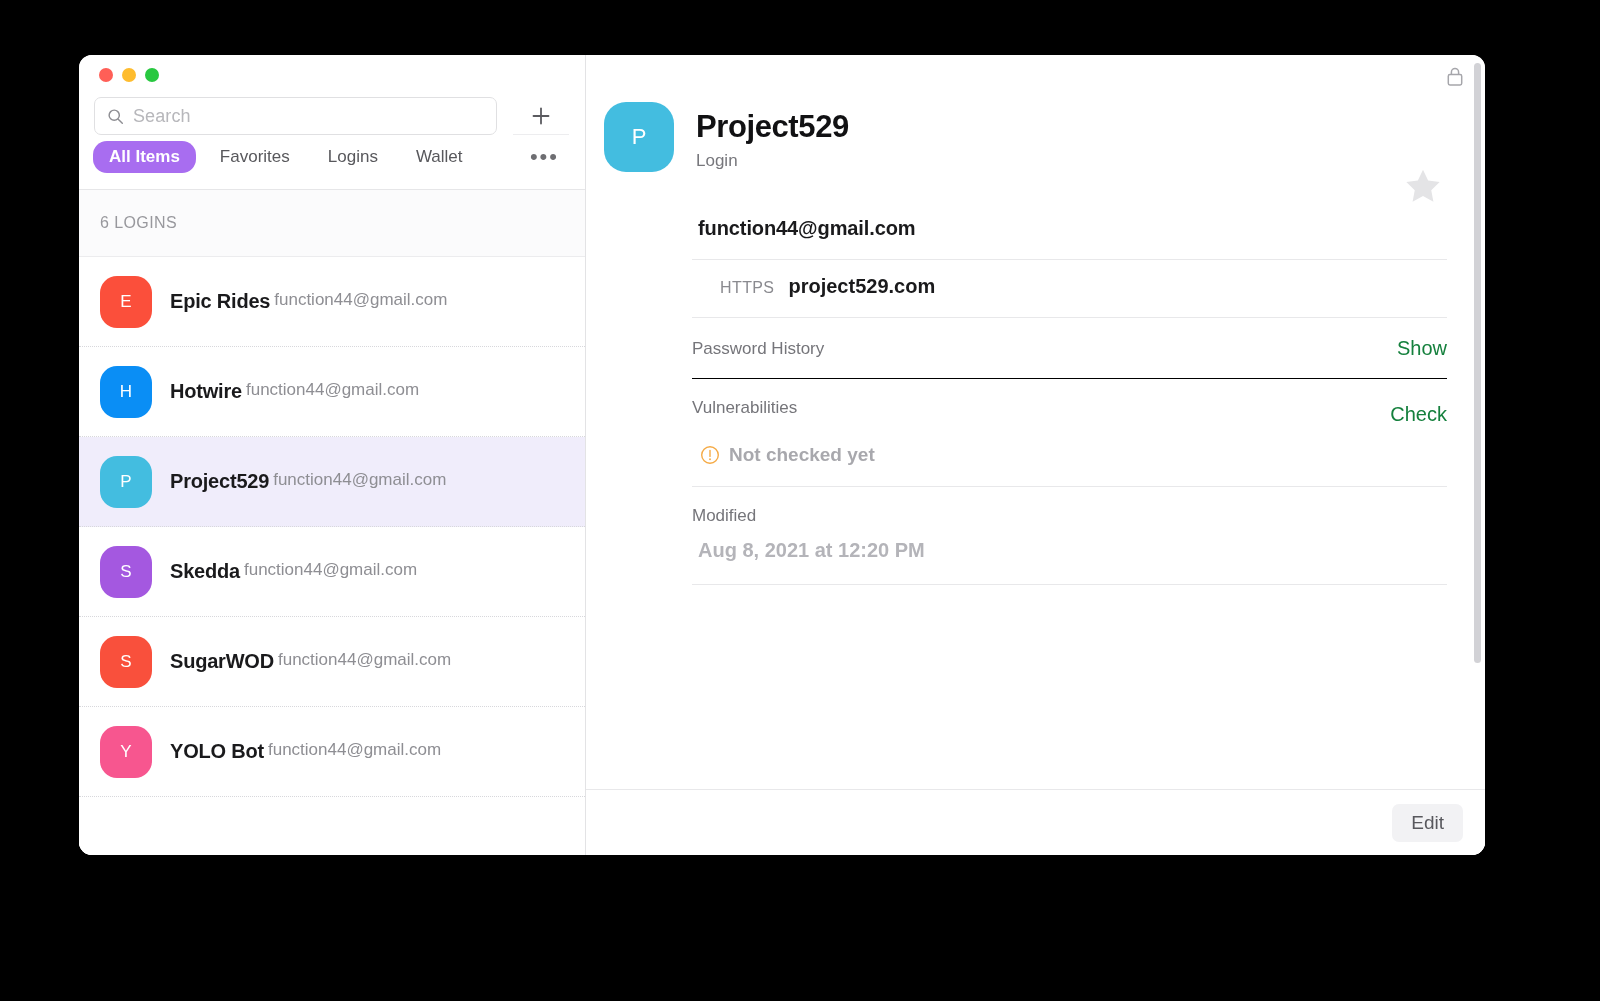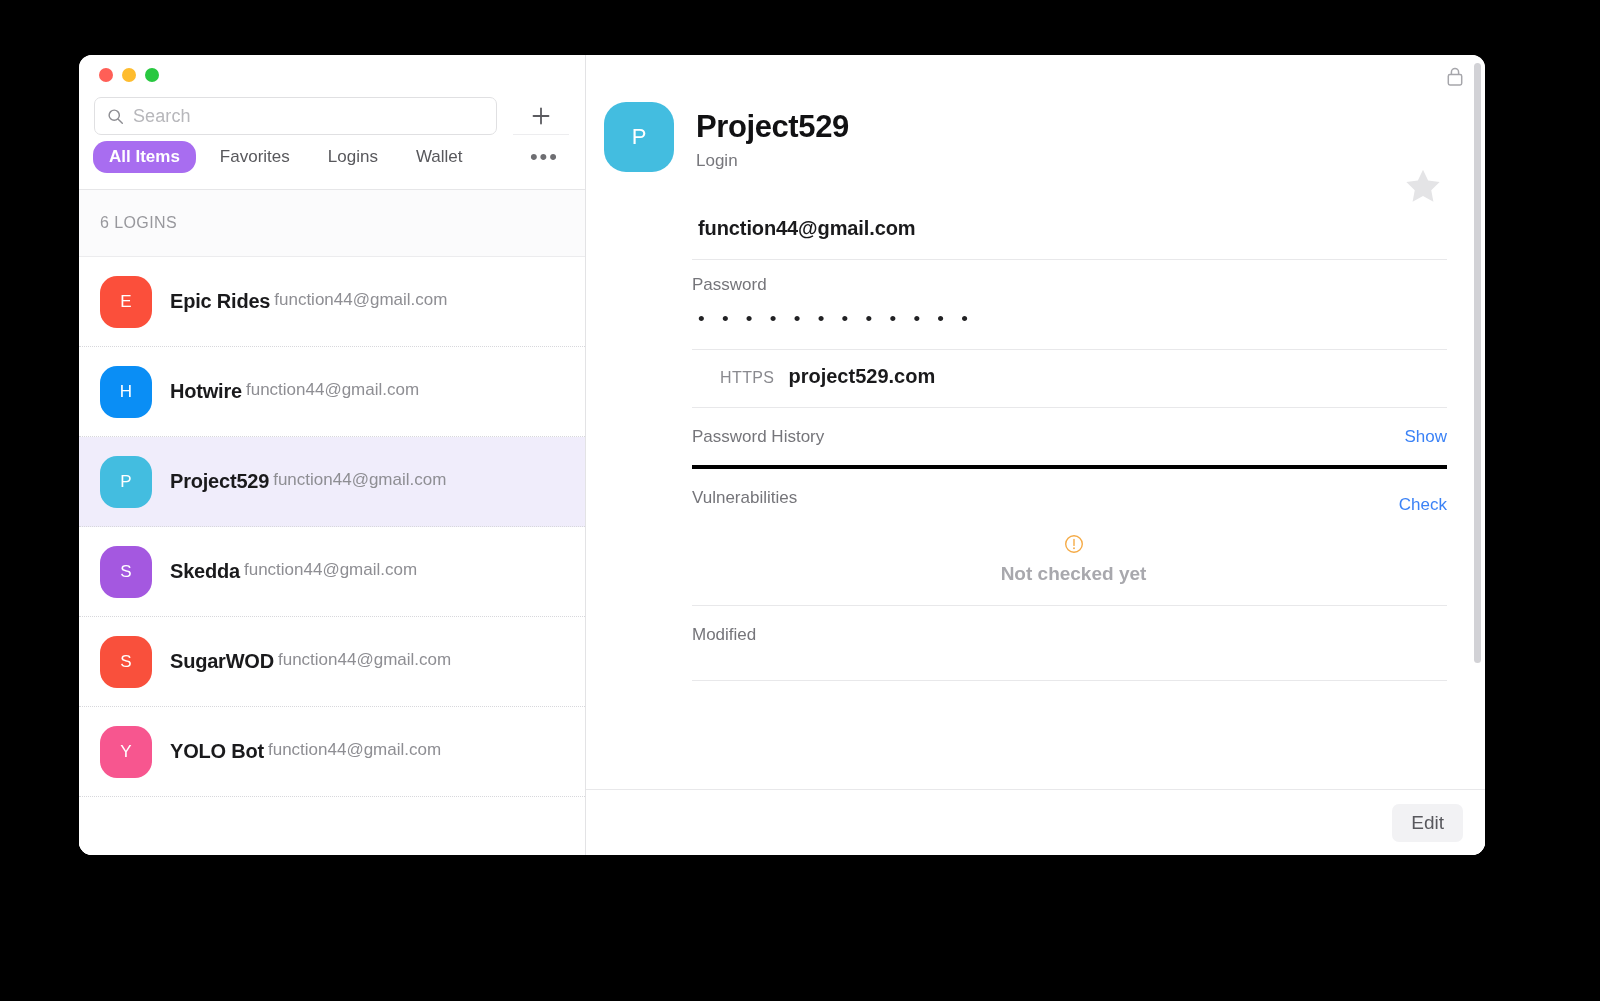--- a/index.html
+++ b/index.html
@@ -270,46 +270,45 @@
   .service-row {
     display: flex;
     align-items: baseline;
     gap: 14px;
     padding-left: 28px;
   }
   .service-scheme { font-size: 16px; color: #8a8a8f; letter-spacing: 0.4px; }
   .service-host { font-size: 20px; font-weight: 700; color: #1a1a1c; }
 
   .field-row-inline {
-    border-bottom: 4px solid #000000;
+    border-bottom: 1px solid #000000;
     padding: 19px 0 18px 0;
     display: flex;
     align-items: center;
     justify-content: space-between;
     gap: 26px;
   }
   .field-row-inline .field-label { margin-bottom: 0; }
-  .action-link { font-size: 17px; color: #3b82f6; }
+  .action-link { font-size: 20px; color: #15803d; }
 
   .vuln-block {
     border-bottom: 1px solid #e8e8ea;
     padding: 19px 0 20px 0;
   }
   .vuln-head {
     display: flex;
     align-items: center;
     justify-content: space-between;
     margin-bottom: 13px;
   }
   .vuln-status {
     display: flex;
     align-items: center;
     gap: 9px;
     padding-left: 8px;
-    flex-direction: column;
   }
   .vuln-status svg { width: 20px; height: 20px; display: block; flex: none; }
   .vuln-text { font-size: 19px; font-weight: 700; color: #a8a8ad; }
 
   .modified-block { padding: 19px 0 22px 0; border-bottom: 1px solid #e8e8ea; }
   .modified-value {
     font-size: 20px;
     font-weight: 700;
     color: #b4b4b9;
     padding-left: 6px;
@@ -464,24 +463,20 @@
         <svg class="star-icon" viewBox="0 0 24 23">
           <path d="M12 1.6l3.1 6.6 7 .9-5.1 4.9 1.3 7.1L12 17.6l-6.3 3.5 1.3-7.1L1.9 9.1l7-.9z" fill="#e4e4e6"></path>
         </svg>
 
         <div class="fields">
 
           <div class="field">
             <div class="field-value">function44@gmail.com</div>
           </div>
 
-          <div class="field">
-            <div class="field-label">Password</div>
-            <div class="dots">• • • • • • • • • • • •</div>
-          </div>
 
           <div class="field">
             <div class="service-row">
               <span class="service-scheme">HTTPS</span>
               <span class="service-host">project529.com</span>
             </div>
           </div>
 
           <div class="field-row-inline">
             <div class="field-label">Password History</div>
@@ -498,20 +493,21 @@
                 <circle cx="10" cy="10" r="8.3" stroke="#f5ab47" stroke-width="1.4"></circle>
                 <line x1="10" y1="5.4" x2="10" y2="11.4" stroke="#f5ab47" stroke-width="1.4" stroke-linecap="round"></line>
                 <circle cx="10" cy="14.2" r="0.95" fill="#f5ab47"></circle>
               </svg>
               <span class="vuln-text">Not checked yet</span>
             </div>
           </div>
 
           <div class="modified-block">
             <div class="field-label">Modified</div>
+            <div class="modified-value">Aug 8, 2021 at 12:20 PM</div>
           </div>
 
         </div>
 
         <div class="scrollbar-track">
           <div class="scrollbar-thumb"></div>
         </div>
       </div>
 
       <div class="detail-footer">

